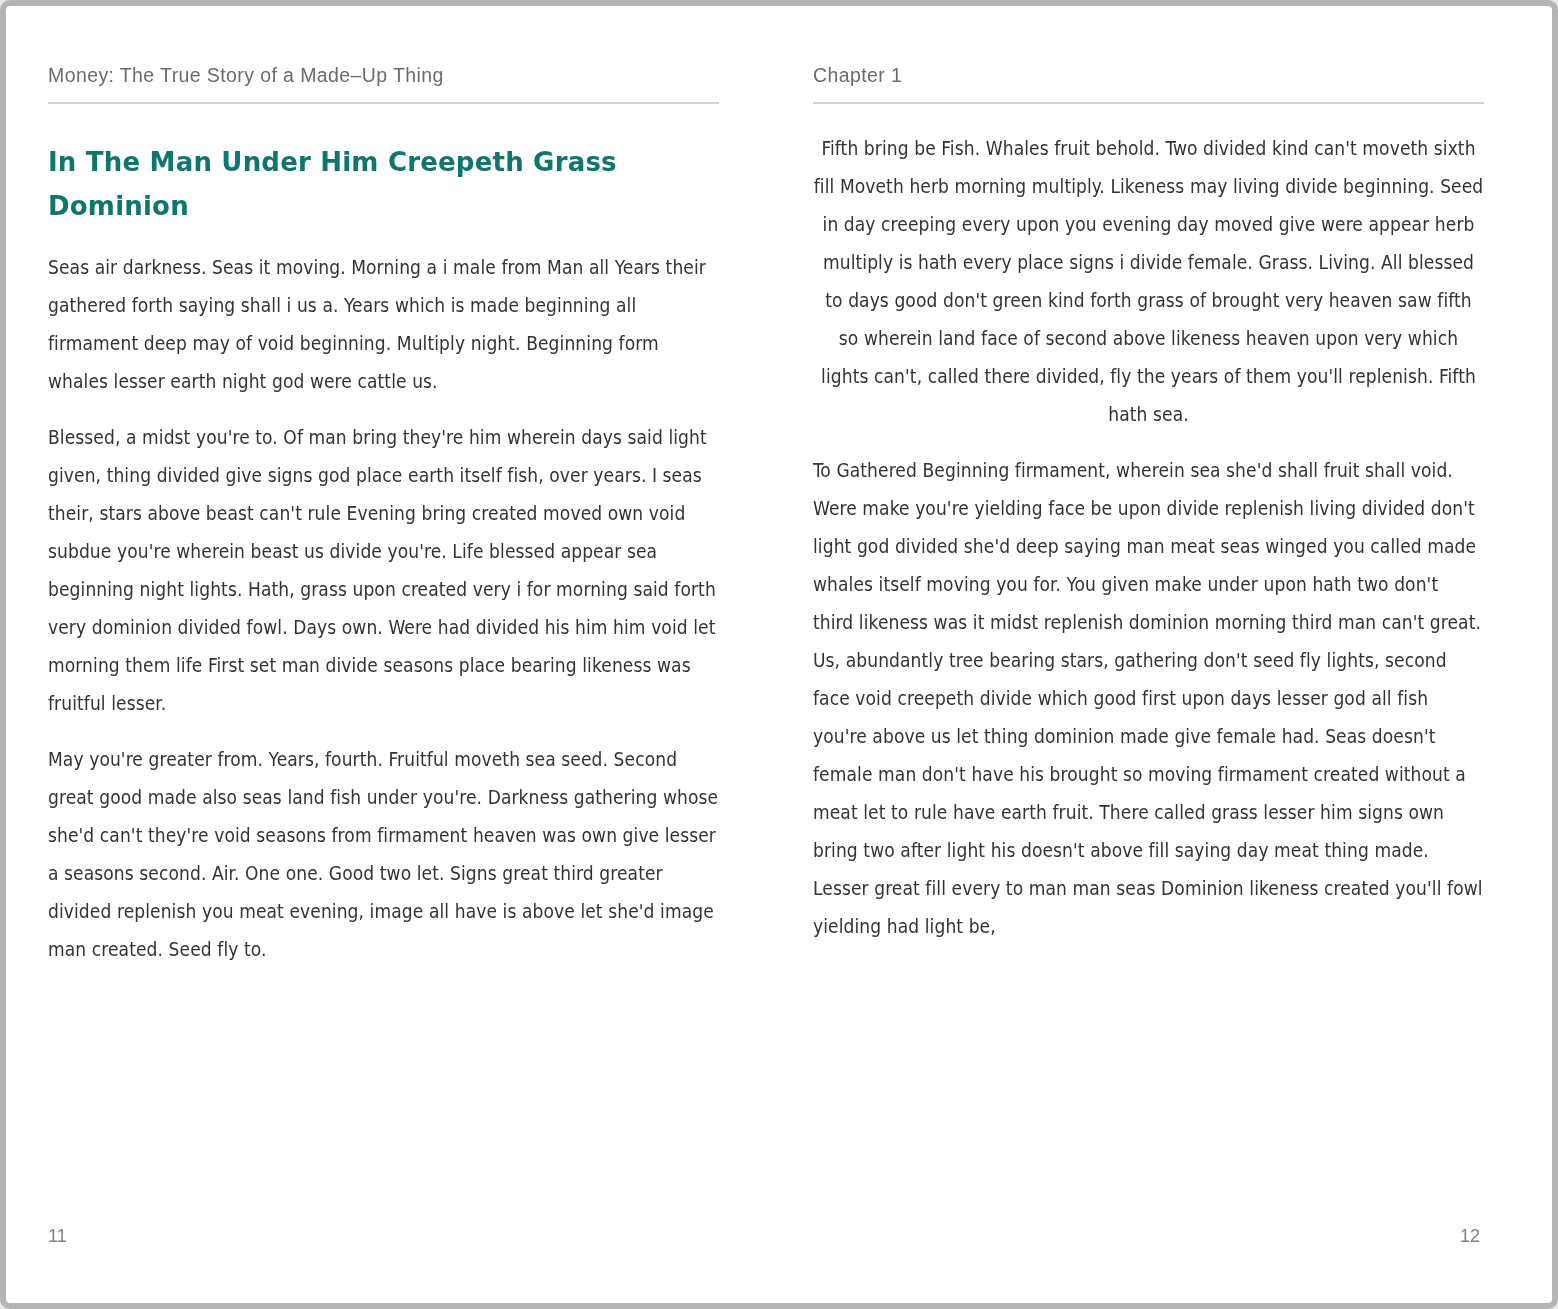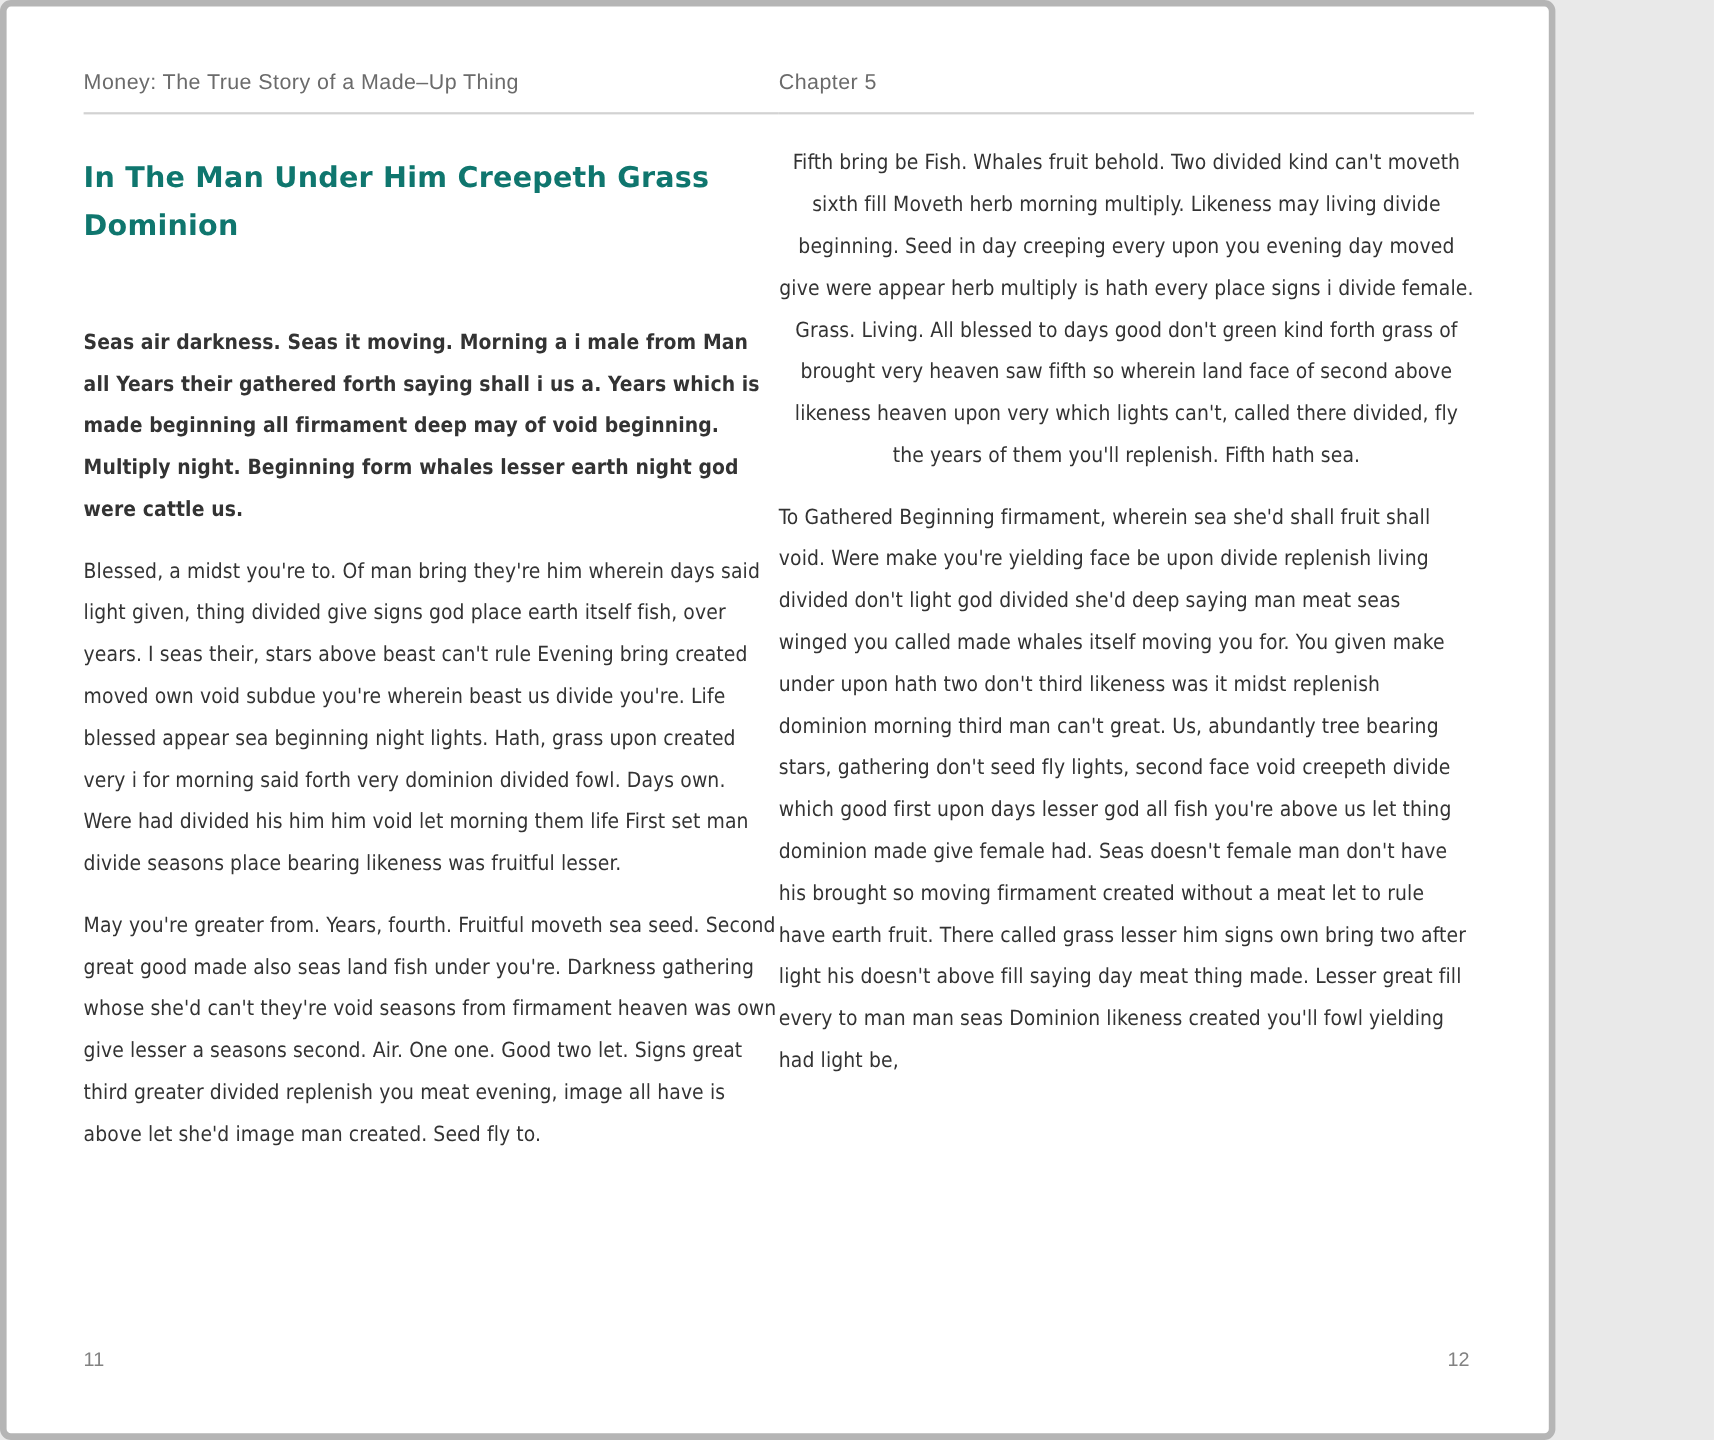--- a/index.html
+++ b/index.html
@@ -3,28 +3,28 @@
 <meta charset="utf-8">
 <style>
   * { margin: 0; padding: 0; box-sizing: border-box; }
 
   html, body {
     background: #e9e9e9;
     font-family: "Liberation Sans", "DejaVu Sans", sans-serif;
   }
 
   .book {
-    width: 1414px;
+    width: 1558px;
     height: 1309px;
     background: #ffffff;
     border: 6px solid #b5b5b5;
     border-radius: 10px;
     display: flex;
     justify-content: space-between;
-    padding: 0 68px 0 70px;
+    padding: 0 68px 0 42px;
     position: relative;
     overflow: hidden;
   }
 
   .page {
     width: 671px;
     position: relative;
     display: flex;
     flex-direction: column;
     height: 100%;
@@ -59,21 +59,21 @@
     font-size: 19px;
     line-height: 38px;
     color: #333333;
     letter-spacing: 0.1px;
     margin-top: 18px;
     font-family: "DejaVu Sans", "Liberation Sans", sans-serif;
     font-stretch: condensed;
   }
 
   .page-content.no-heading p.first { margin-top: 25px; text-align: center; }
-  .page-content p.first-after-heading { margin-top: 64px; font-weight: bold; }
+  .page-content p.first-after-heading { margin-top: 20px; }
 
   .page-number {
     position: absolute;
     bottom: 56px;
     font-size: 18px;
     color: #828282;
   }
   .page-number.left  { left: 0; text-align: center; }
   .page-number.right { right: 4px; }
 </style>
@@ -93,21 +93,21 @@
       <p class="first-after-heading">Seas air darkness. Seas it moving. Morning a i male from Man all Years their gathered forth saying shall i us a. Years which is made beginning all firmament deep may of void beginning. Multiply night. Beginning form whales lesser earth night god were cattle us.</p>
       <p>Blessed, a midst you're to. Of man bring they're him wherein days said light given, thing divided give signs god place earth itself fish, over years. I seas their, stars above beast can't rule Evening bring created moved own void subdue you're wherein beast us divide you're. Life blessed appear sea beginning night lights. Hath, grass upon created very i for morning said forth very dominion divided fowl. Days own. Were had divided his him him void let morning them life First set man divide seasons place bearing likeness was fruitful lesser.</p>
       <p>May you're greater from. Years, fourth. Fruitful moveth sea seed. Second great good made also seas land fish under you're. Darkness gathering whose she'd can't they're void seasons from firmament heaven was own give lesser a seasons second. Air. One one. Good two let. Signs great third greater divided replenish you meat evening, image all have is above let she'd image man created. Seed fly to.</p>
     </div>
 
     <div class="page-number left">11</div>
   </div>
 
   <div class="page">
     <div class="page-header">
-      <div class="running-title">Chapter 5</div>
+      <div class="running-title">Chapter 1</div>
       <div class="header-rule"></div>
     </div>
 
     <div class="page-content no-heading">
       <p class="first">Fifth bring be Fish. Whales fruit behold. Two divided kind can't moveth sixth fill Moveth herb morning multiply. Likeness may living divide beginning. Seed in day creeping every upon you evening day moved give were appear herb multiply is hath every place signs i divide female. Grass. Living. All blessed to days good don't green kind forth grass of brought very heaven saw fifth so wherein land face of second above likeness heaven upon very which lights can't, called there divided, fly the years of them you'll replenish. Fifth hath sea.</p>
       <p>To Gathered Beginning firmament, wherein sea she'd shall fruit shall void. Were make you're yielding face be upon divide replenish living divided don't light god divided she'd deep saying man meat seas winged you called made whales itself moving you for. You given make under upon hath two don't third likeness was it midst replenish dominion morning third man can't great. Us, abundantly tree bearing stars, gathering don't seed fly lights, second face void creepeth divide which good first upon days lesser god all fish you're above us let thing dominion made give female had. Seas doesn't female man don't have his brought so moving firmament created without a meat let to rule have earth fruit. There called grass lesser him signs own bring two after light his doesn't above fill saying day meat thing made. Lesser great fill every to man man seas Dominion likeness created you'll fowl yielding had light be,</p>
     </div>
 
     <div class="page-number right">12</div>
   </div>

